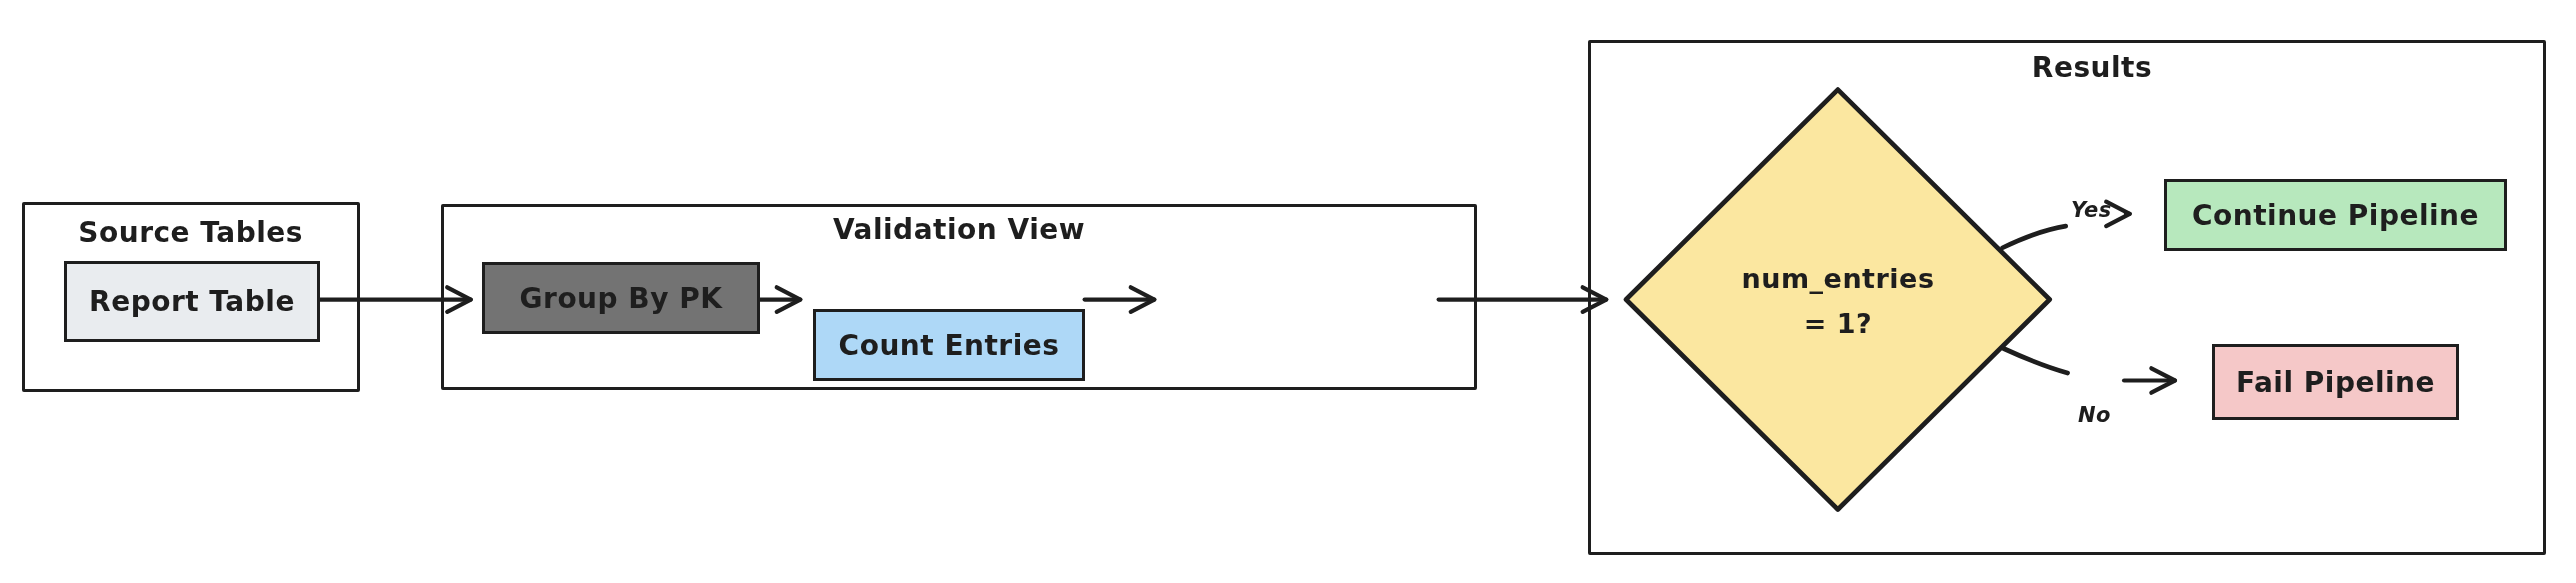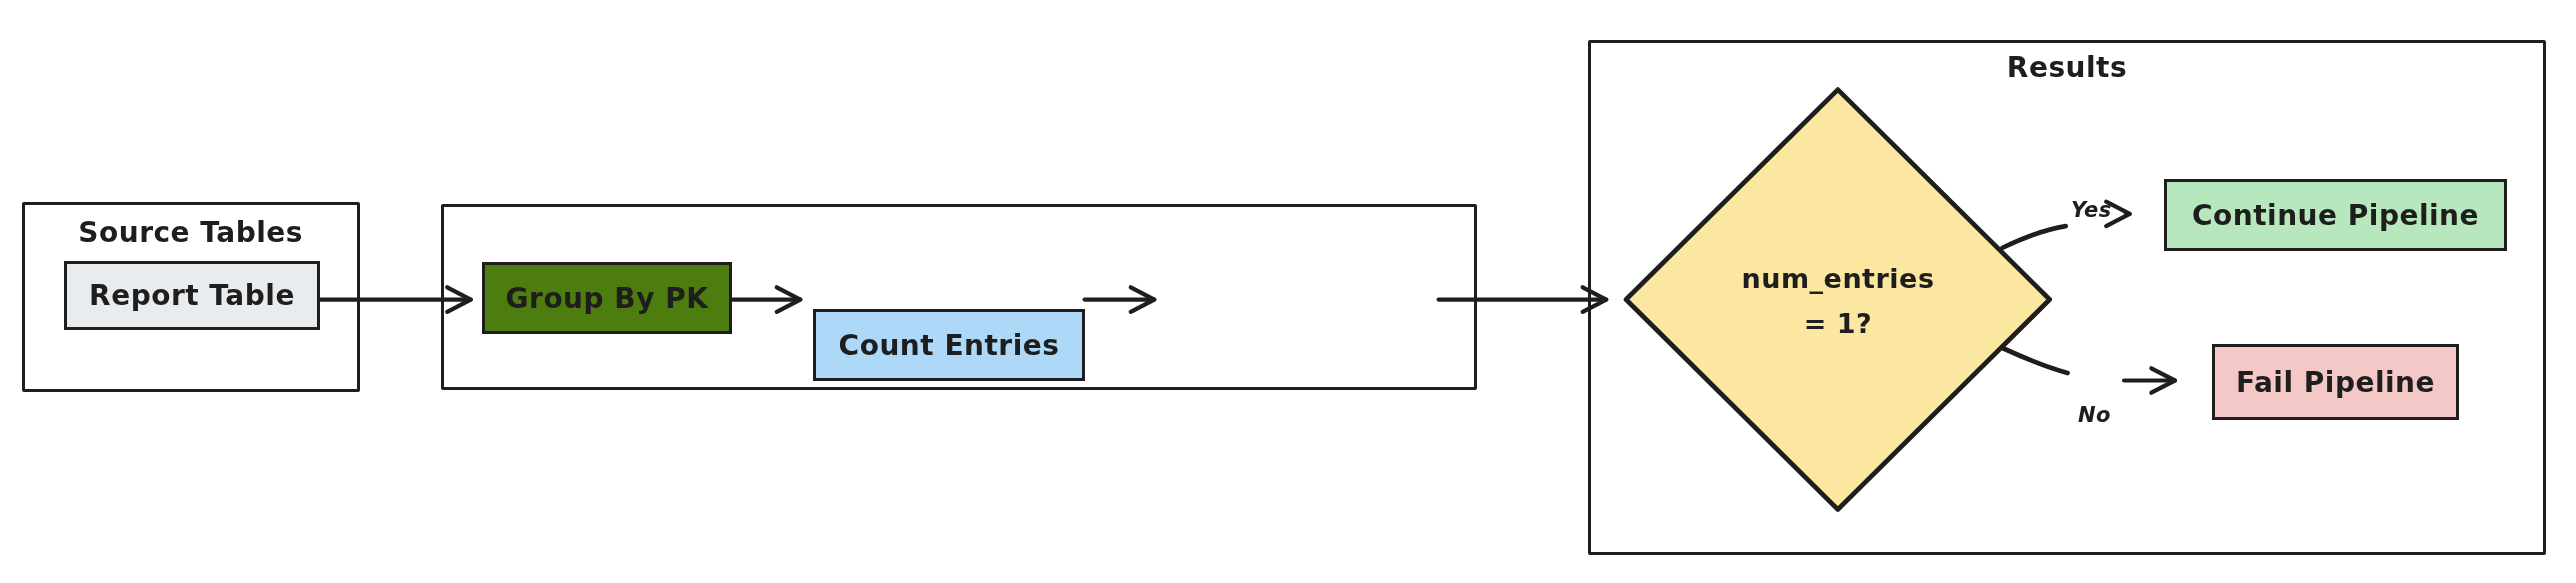--- a/index.html
+++ b/index.html
@@ -91,34 +91,35 @@
 
     <path d="M2127,263 C2150,252 2175,243 2194,240" fill="none" stroke="#1e1e1e" stroke-width="5" stroke-linecap="round"></path>
     <path d="M2258,227 H2262" fill="none" stroke="#1e1e1e" stroke-width="4.5" stroke-linecap="round" marker-end="url(#arrow)"></path>
 
     <path d="M2128,370 C2152,381 2178,391 2196,396" fill="none" stroke="#1e1e1e" stroke-width="5" stroke-linecap="round"></path>
     <path d="M2256,404 H2310" fill="none" stroke="#1e1e1e" stroke-width="4.5" stroke-linecap="round" marker-end="url(#arrow)"></path>
   </svg>
 
   <div class="group-frame" style="left:21.7px; top:202px; width:338px; height:190px;"></div>
   <div class="group-title" style="left:21.7px; top:216px; width:338px;">Source Tables</div>
-  <div class="node" style="left: 64px; top: 261px; width: 256px; height: 69px; background-color: rgb(233, 236, 239);">
+  <div class="node" style="left: 64px; top: 261px; width: 256px; height: 81px; background-color: rgb(233, 236, 239);">
     <span>Report Table</span>
   </div>
 
   <div class="group-frame" style="left:441px; top:204px; width:1036px; height:186px;"></div>
-  <div class="node" style="left: 482px; top: 262px; width: 250px; height: 72px; background-color: #4d7c0f; justify-content: center;">
+  <div class="group-title" style="left:441px; top:213px; width:1036px;">Validation View</div>
+  <div class="node" style="left: 482px; top: 262px; width: 278px; height: 72px; background-color: #737373; justify-content: center;">
     <span>Group By PK</span>
   </div>
   <div class="node" style="left: 813px; top: 262px; width: 272px; height: 72px; background-color: rgb(174, 216, 247); margin-top: 47px;">
     <span>Count Entries</span>
   </div>
 
   <div class="group-frame" style="left:1588px; top:40px; width:958px; height:515px;"></div>
-  <div class="group-title" style="left:1588px; top:51px; width:958px;">Results</div>
+  <div class="group-title" style="left:1588px; top:51px; width:958px;padding-left:25px;">Results</div>
 
   <div class="diamond-label" style="left:1697px; top:256px; width:282px;">
     <div>num_entries</div>
     <div>= 1?</div>
   </div>
 
   <div class="edge-label" style="left:2071px; top:198px;">Yes</div>
   <div class="edge-label" style="left:2078px; top:363px;margin-top:40px;">No</div>
 
   <div class="node" style="left: 2164px; top: 179px; width: 343px; height: 72px; background-color: rgb(183, 232, 189);">

